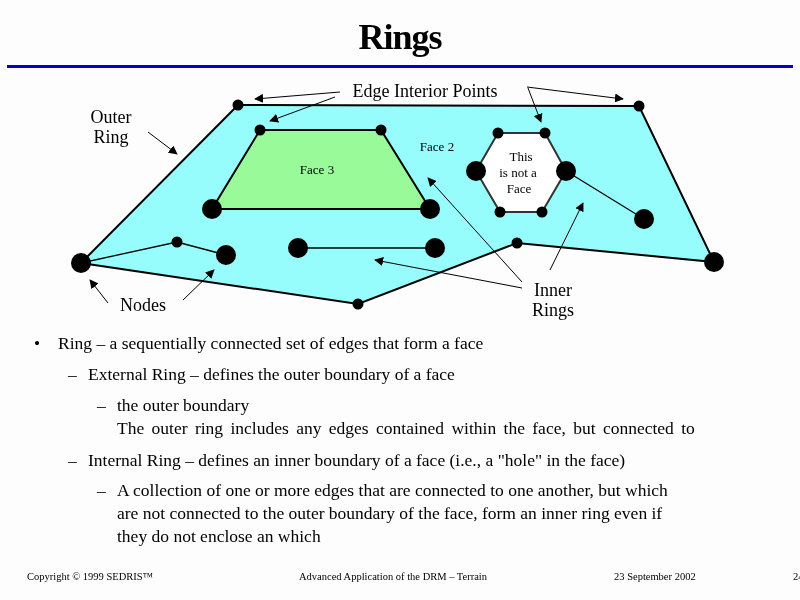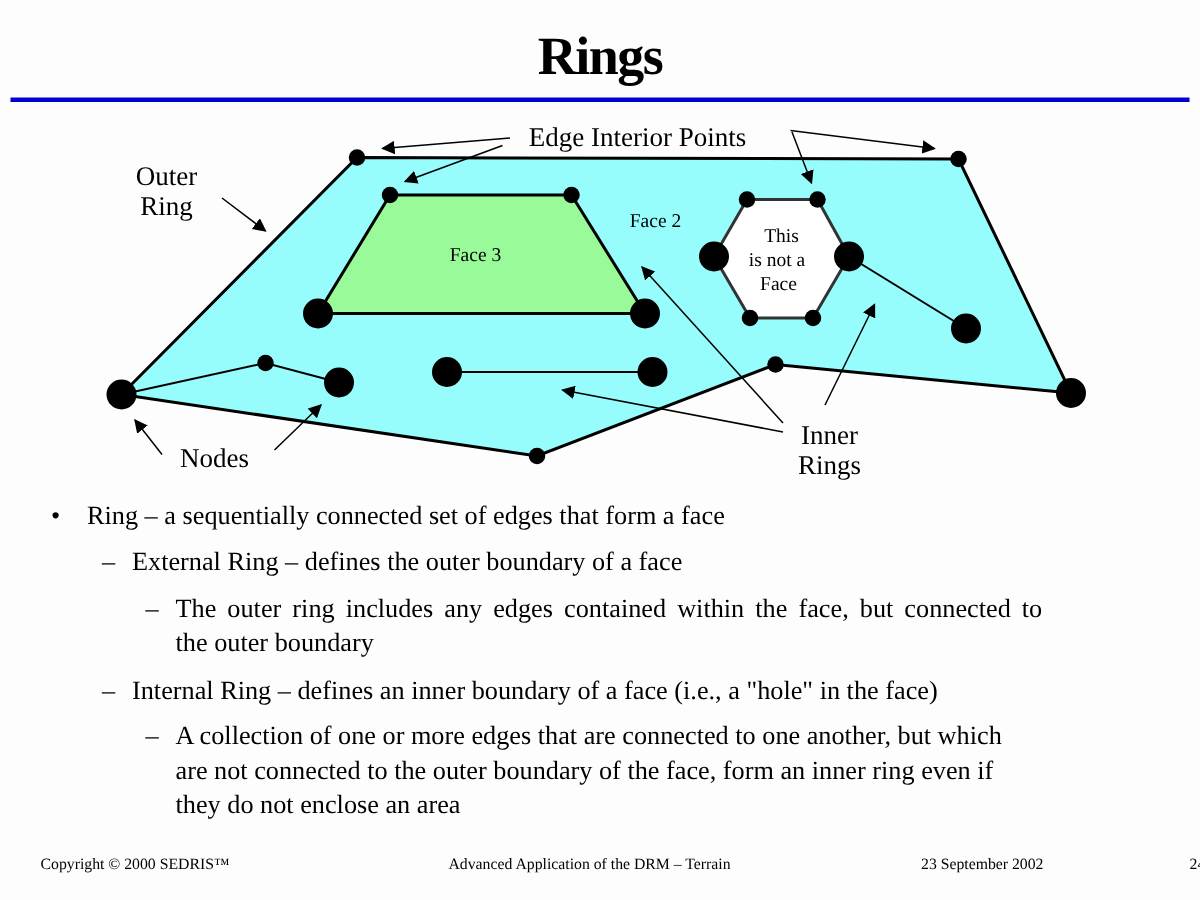--- a/index.html
+++ b/index.html
@@ -91,31 +91,31 @@
   <div class="b" style="top:0; left:58px;">
     <span class="mark" style="left:-24px;">•</span>
     <div>Ring – a sequentially connected set of edges that form a face</div>
   </div>
   <div class="b" style="top:31px; left:88px;">
     <span class="mark" style="left:-20px;">–</span>
     <div>External Ring – defines the outer boundary of a face</div>
   </div>
   <div class="b" style="top:62px; left:117px;">
     <span class="mark" style="left:-20px;">–</span>
+    <div>the outer boundary</div>
     <div style="white-space:nowrap; word-spacing:3px;">The outer ring includes any edges contained within the face, but connected to</div>
-    <div>the outer boundary</div>
   </div>
   <div class="b" style="top:117px; left:88px;">
     <span class="mark" style="left:-20px;">–</span>
     <div style="white-space:nowrap;">Internal Ring – defines an inner boundary of a face (i.e., a "hole" in the face)</div>
   </div>
   <div class="b" style="top:147px; left:117px;">
     <span class="mark" style="left:-20px;">–</span>
     <div style="white-space:nowrap;">A collection of one or more edges that are connected to one another, but which</div>
     <div style="white-space:nowrap;">are not connected to the outer boundary of the face, form an inner ring even if</div>
-    <div>they do not enclose an area</div>
+    <div>they do not enclose an which</div>
   </div>
 </div>
 
-<div class="footer" style="left:27px;">Copyright © 2000 SEDRIS™</div>
+<div class="footer" style="left:27px;">Copyright © 1999 SEDRIS™</div>
 <div class="footer" style="left:299px;text-align:right;">Advanced Application of the DRM – Terrain</div>
 <div class="footer" style="left:614px;">23 September 2002</div>
 <div class="footer" style="left:793px;">24</div>
 
 </body></html>

